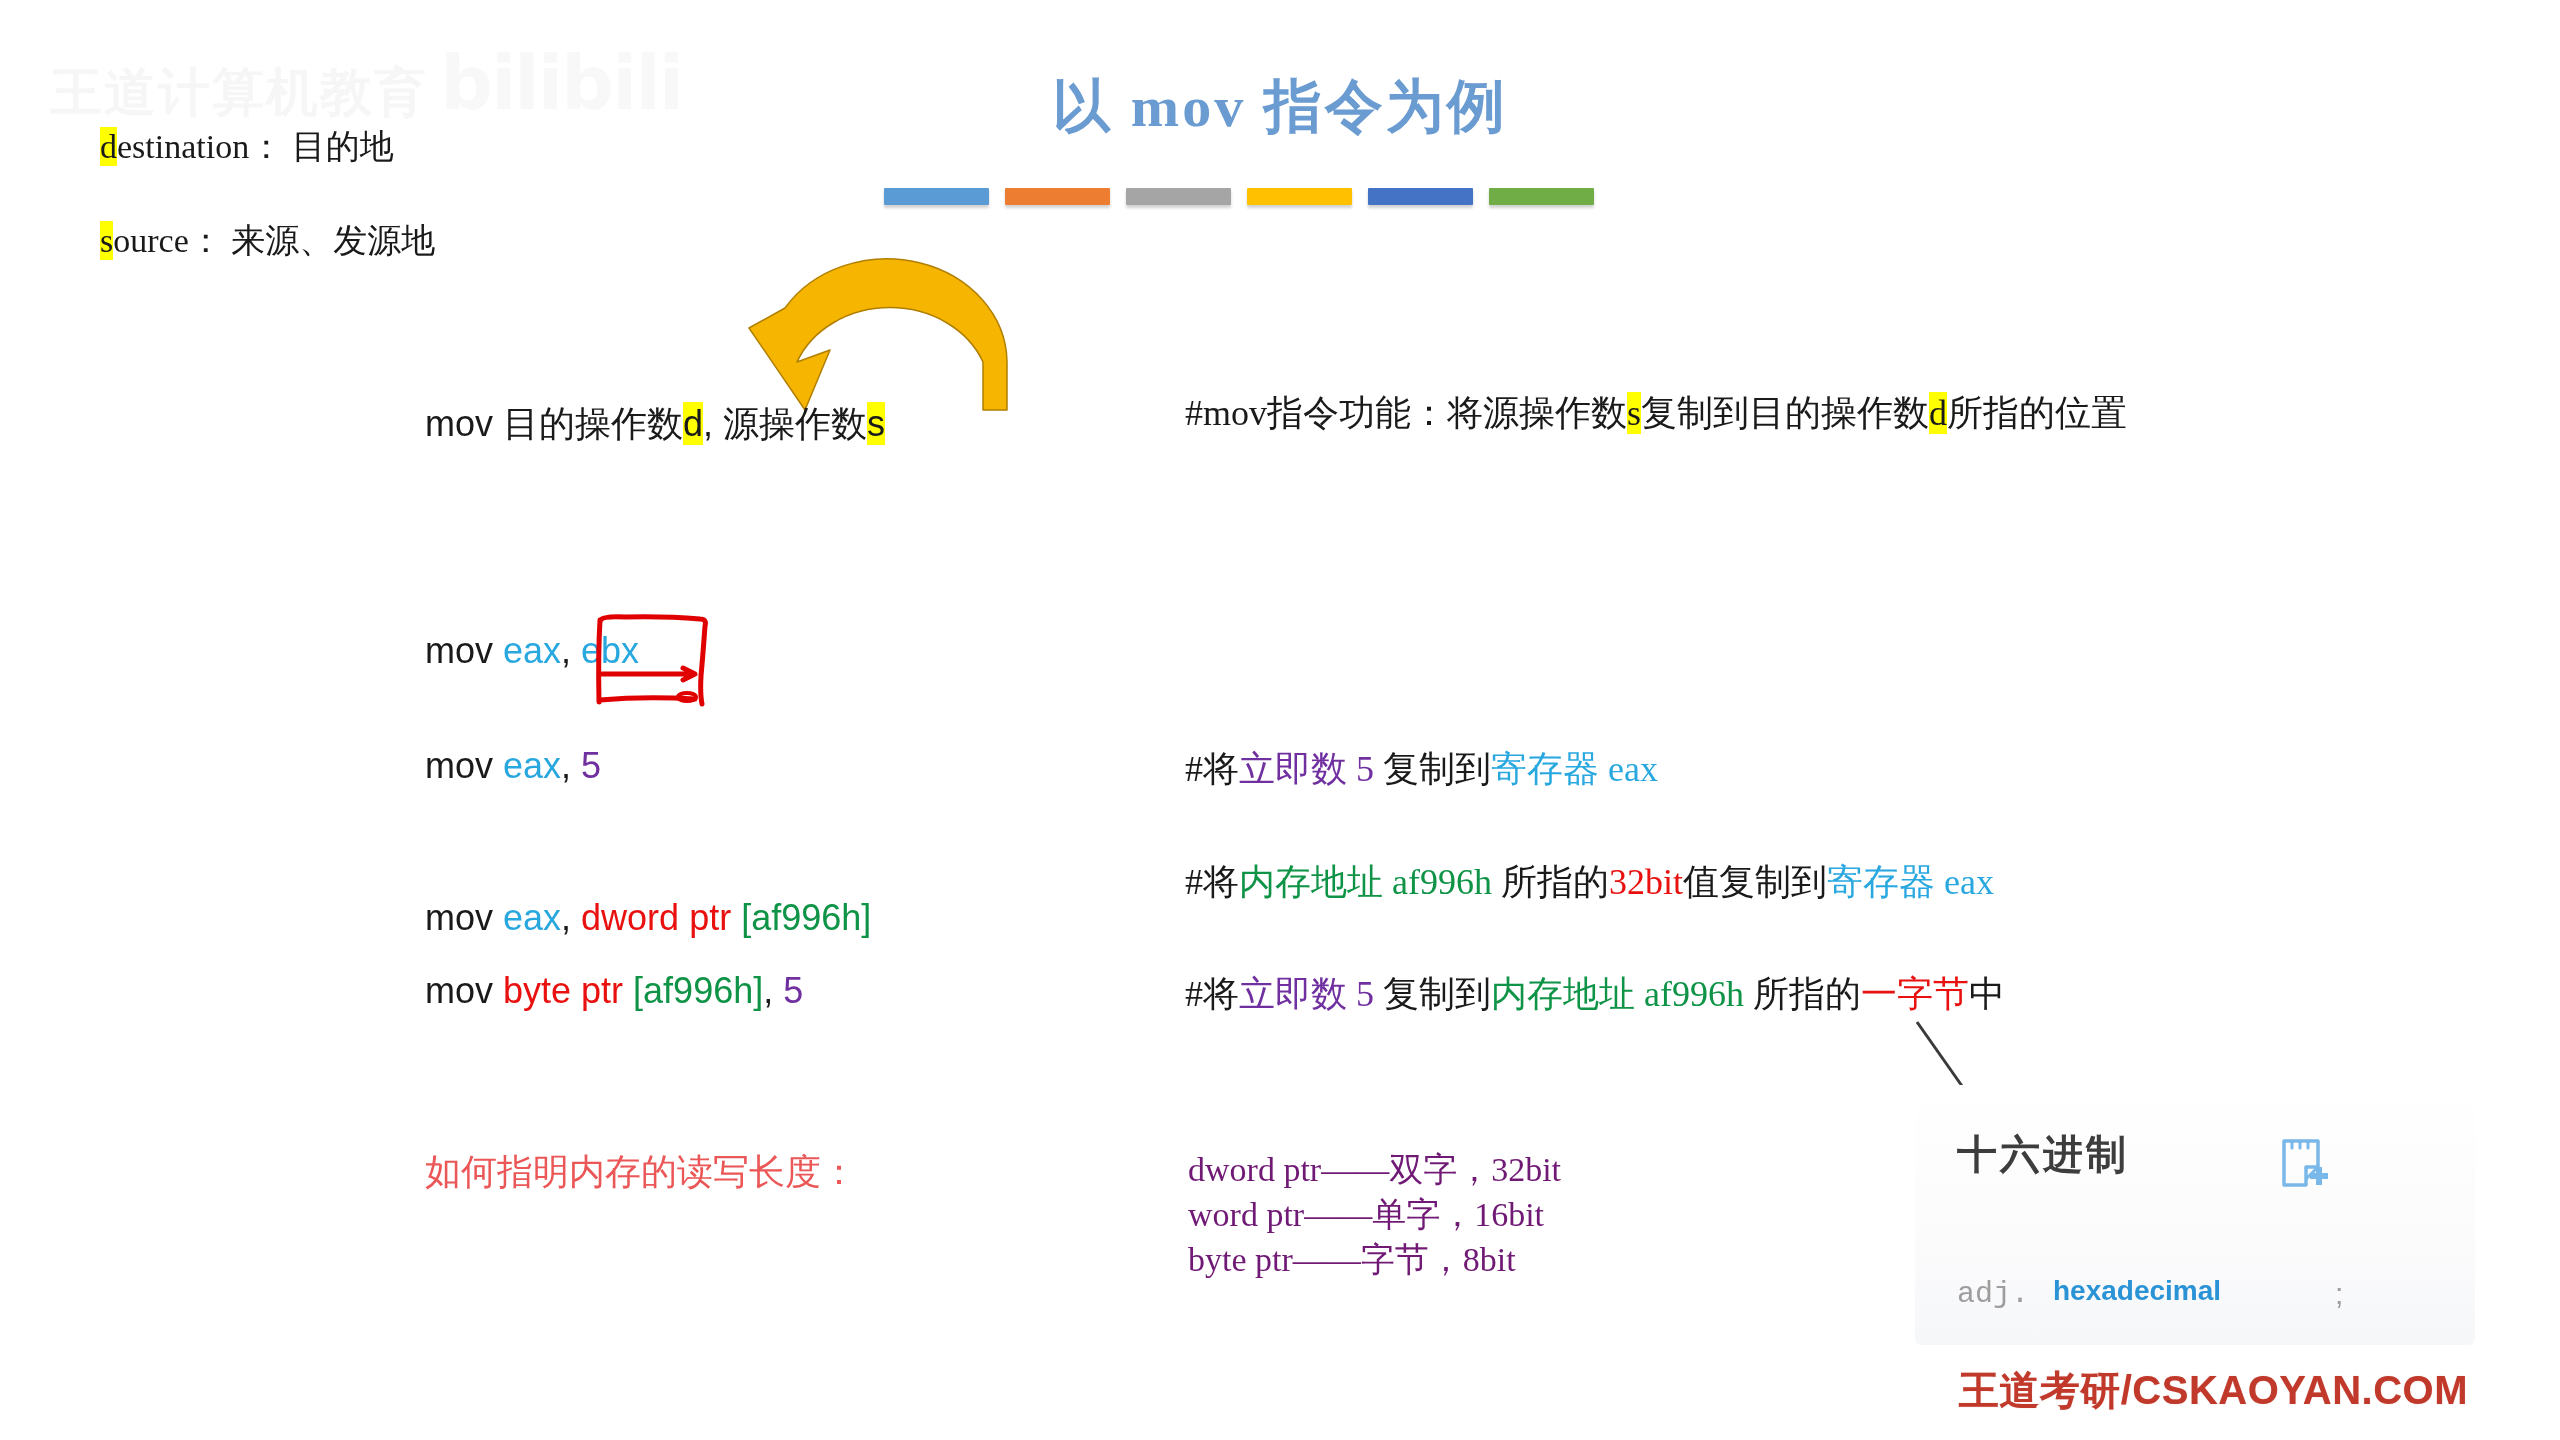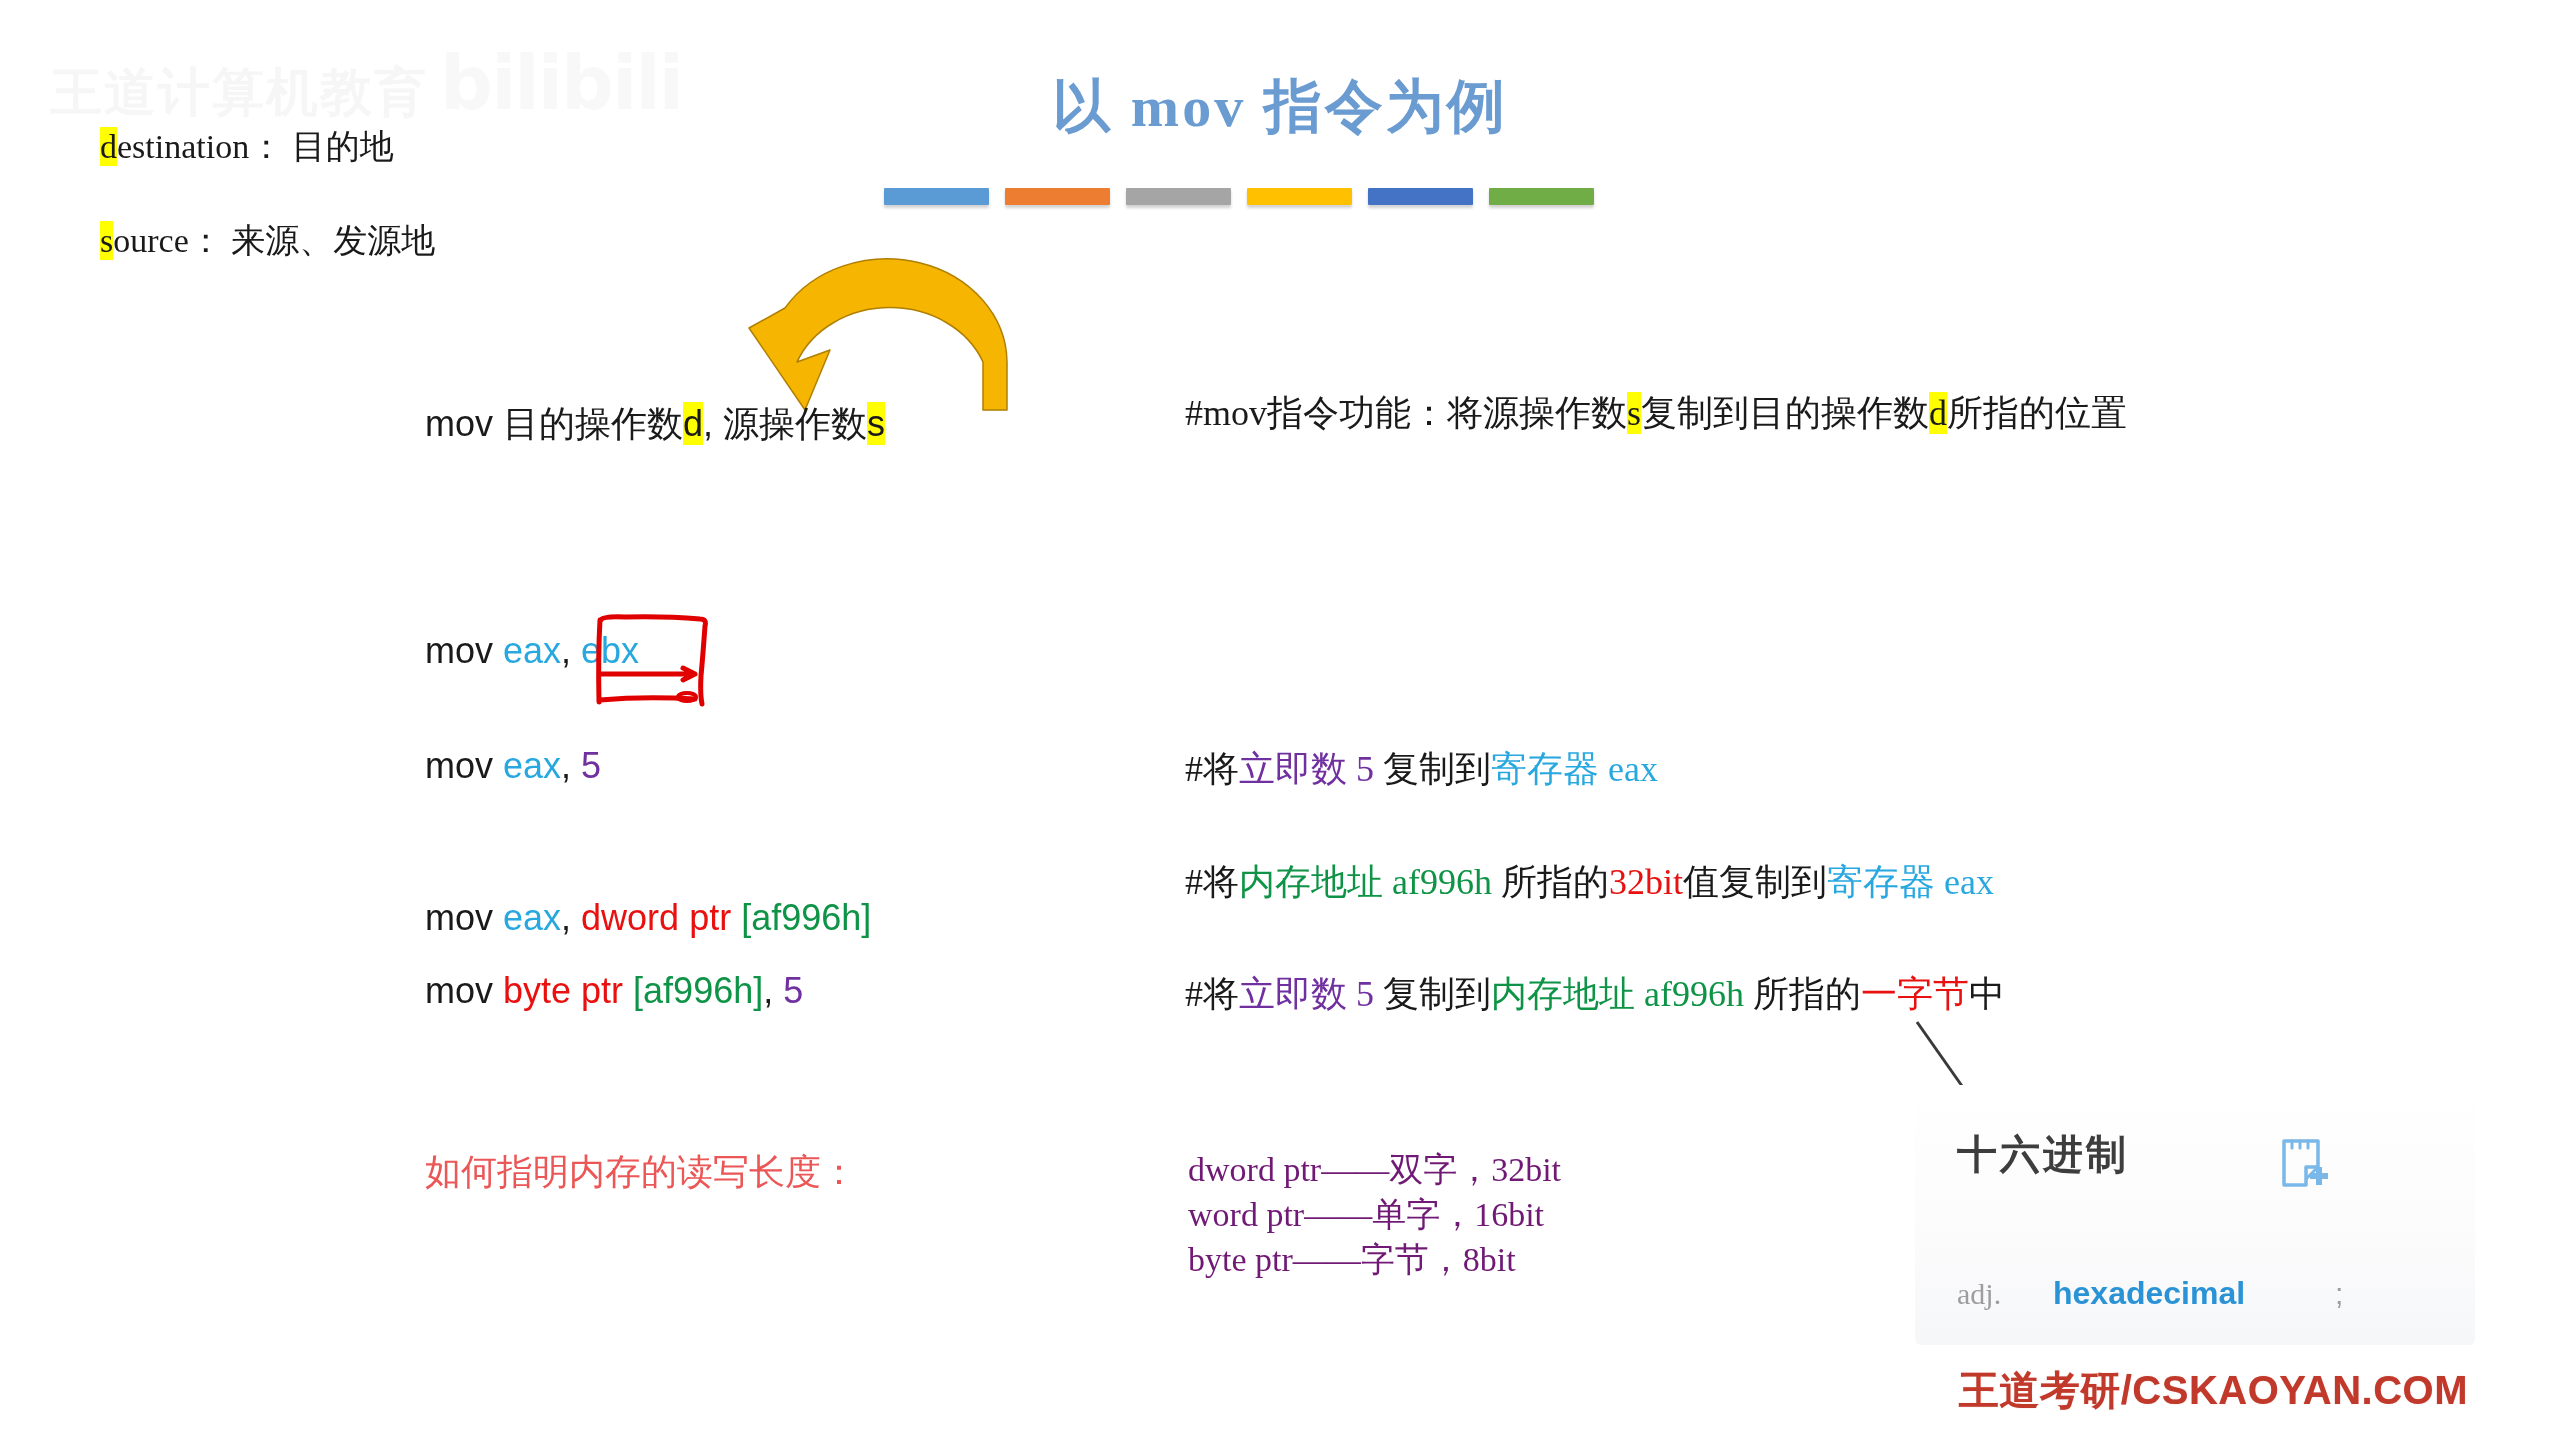--- a/index.html
+++ b/index.html
@@ -216,27 +216,27 @@
     top: 52px;
     width: 48px;
     height: 52px;
   }
   #dict-popup .dict-pos {
     position: absolute;
     left: 42px;
     top: 192px;
     font-size: 30px;
     color: #9d9d9d;
-    font-family: Liberation Serif, serif;
+    font-family: Liberation Mono, monospace;
   }
   #dict-popup .dict-def {
     position: absolute;
     left: 138px;
     top: 190px;
-    font-size: 32px;
+    font-size: 28px;
     font-weight: bold;
     color: #2a93d5;
     font-family: "Liberation Sans", sans-serif;
   }
   #dict-popup .dict-semi {
     position: absolute;
     left: 420px;
     top: 192px;
     font-size: 30px;
     color: #9d9d9d;

